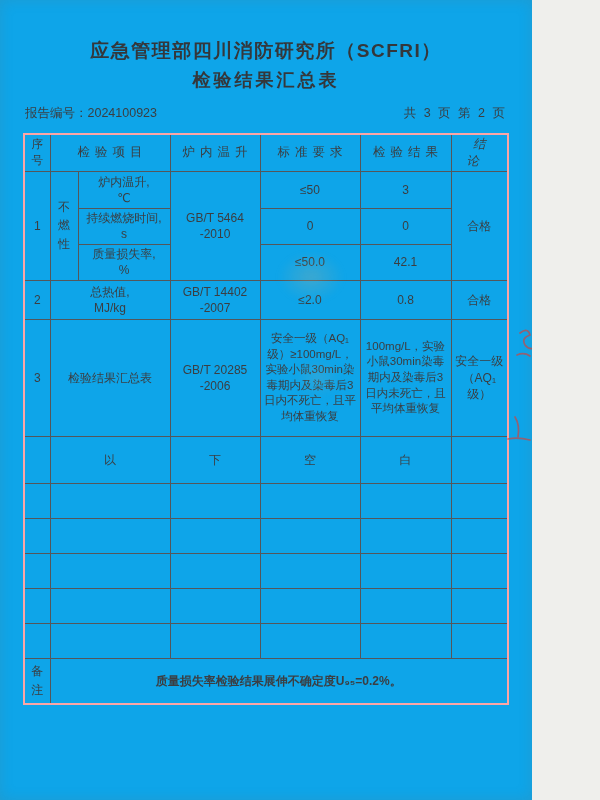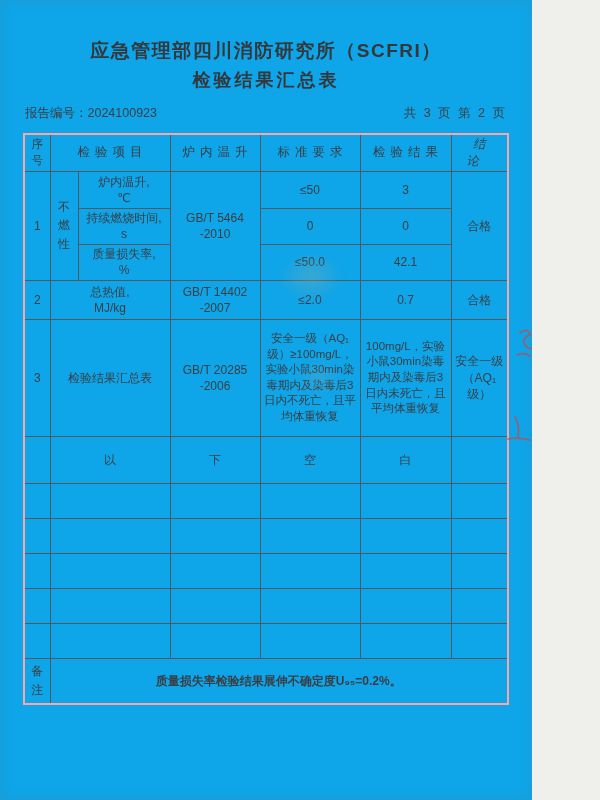--- a/index.html
+++ b/index.html
@@ -119,21 +119,21 @@
       <td>42.1</td>
     </tr>
 
     <tr style="height:39px">
       <td>2</td>
       <td colspan="2" class="pre">总热值,
 MJ/kg</td>
       <td class="pre">GB/T 14402
 -2007</td>
       <td>≤2.0</td>
-      <td>0.7</td>
+      <td>0.8</td>
       <td>合格</td>
     </tr>
 
     <tr style="height:117px">
       <td>3</td>
       <td colspan="2">检验结果汇总表</td>
       <td class="pre">GB/T 20285
 -2006</td>
       <td class="longtxt">安全一级（AQ₁级）≥100mg/L，实验小鼠30min染毒期内及染毒后3日内不死亡，且平均体重恢复</td>
       <td class="longtxt">100mg/L，实验小鼠30min染毒期内及染毒后3日内未死亡，且平均体重恢复</td>

